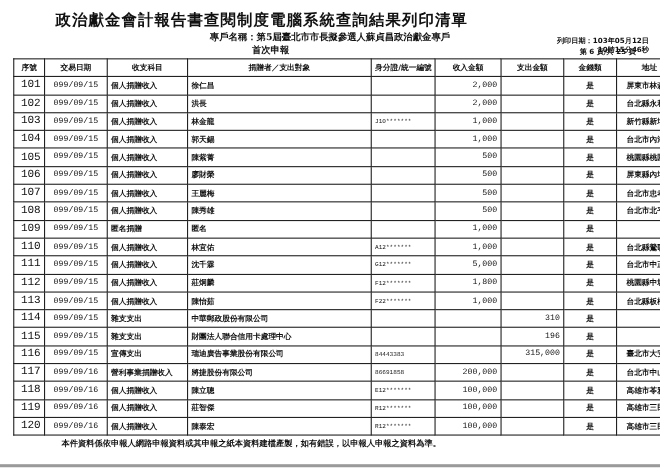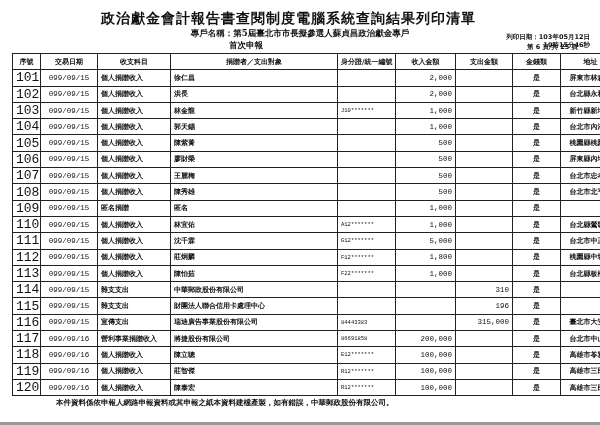--- a/index.html
+++ b/index.html
@@ -1,27 +1,27 @@
 <!DOCTYPE html>
 <html><head>
 <meta charset="utf-8">
 <style>
   html, body { margin:0; padding:0; background:#ffffff; }
   body { width:600px; height:425px; position:relative; overflow:hidden; font-family:"DejaVu Sans", sans-serif; color:#111; }
-  .title { position:absolute; left:0; width:476px; top:10px; text-align:right; font-family:"DejaVu Serif", serif; font-size:14px; font-weight:bold; letter-spacing:1px; }
+  .title { position:absolute; left:0; width:476px; top:10px; text-align:center; font-family:"DejaVu Serif", serif; font-size:14px; font-weight:bold; letter-spacing:1px; }
   .subtitle { position:absolute; left:0; width:600px; top:28px; text-align:center; font-family:"DejaVu Serif", serif; font-size:8.5px; font-weight:bold; }
   .subtitle2 { position:absolute; left:0; width:492px; top:40px; text-align:center; font-family:"DejaVu Serif", serif; font-size:8.5px; font-weight:bold; }
   .print-meta { position:absolute; right:10px; top:33px; text-align:right; font-size:6.5px; line-height:8px; font-weight:bold; }
   .page-info { position:absolute; right:22px; top:43px; font-size:6.5px; font-weight:bold;text-align:right; }
   table.report { position:absolute; left:12px; top:53px; width:578px; border-collapse:collapse; table-layout:fixed; font-size:7px; }
   table.report th, table.report td { border:1px solid #222; height:15.3px; padding:0 3px; white-space:nowrap; overflow:hidden; }
   table.report th { font-family:"DejaVu Serif", serif; font-weight:bold; font-size:7px; text-align:center; }
   td.num { text-align:right; font-family:"Liberation Mono", monospace; font-size:7.5px; }
   td.c { text-align:center; }
-  td.seq { text-align:left; font-family:"Liberation Mono", monospace; font-size:13px; }
+  td.seq { text-align:right; font-family:"Liberation Mono", monospace; font-size:10px; }
   td.date { text-align:center; font-family:"Liberation Mono", monospace; font-size:7.5px; }
   td.id { font-family:"Liberation Mono", monospace; font-size:5.5px; }
   td.cn { font-family:"DejaVu Serif", serif; font-weight:bold; font-size:7px; }
   td.addr { text-align:center; font-family:"DejaVu Serif", serif; font-weight:bold; font-size:7px; }
   .footnote { position:absolute; left:56px; top:398px; font-family:"DejaVu Serif", serif; font-weight:bold; font-size:7.5px; }
   .bottom-bar { position:absolute; left:0; top:422px; width:600px; height:3px; background:#9a9a9a; }
 </style>
 </head>
 <body>
 
@@ -276,14 +276,14 @@
         <td class="cn">陳泰宏</td>
         <td class="id">R12*******</td>
         <td class="num">100,000</td>
         <td class="num"></td>
         <td class="c cn">是</td>
         <td class="addr">高雄市三民區</td>
       </tr>
     </tbody>
 </table>
 
-<div class="footnote">本件資料係依申報人網路申報資料或其申報之紙本資料建檔產製，如有錯誤，中華郵政股份有限公司。</div>
+<div class="footnote">本件資料係依申報人網路申報資料或其申報之紙本資料建檔產製，如有錯誤，以申報人申報之資料為準。</div>
 <div class="bottom-bar"></div>
 
 </body></html>

